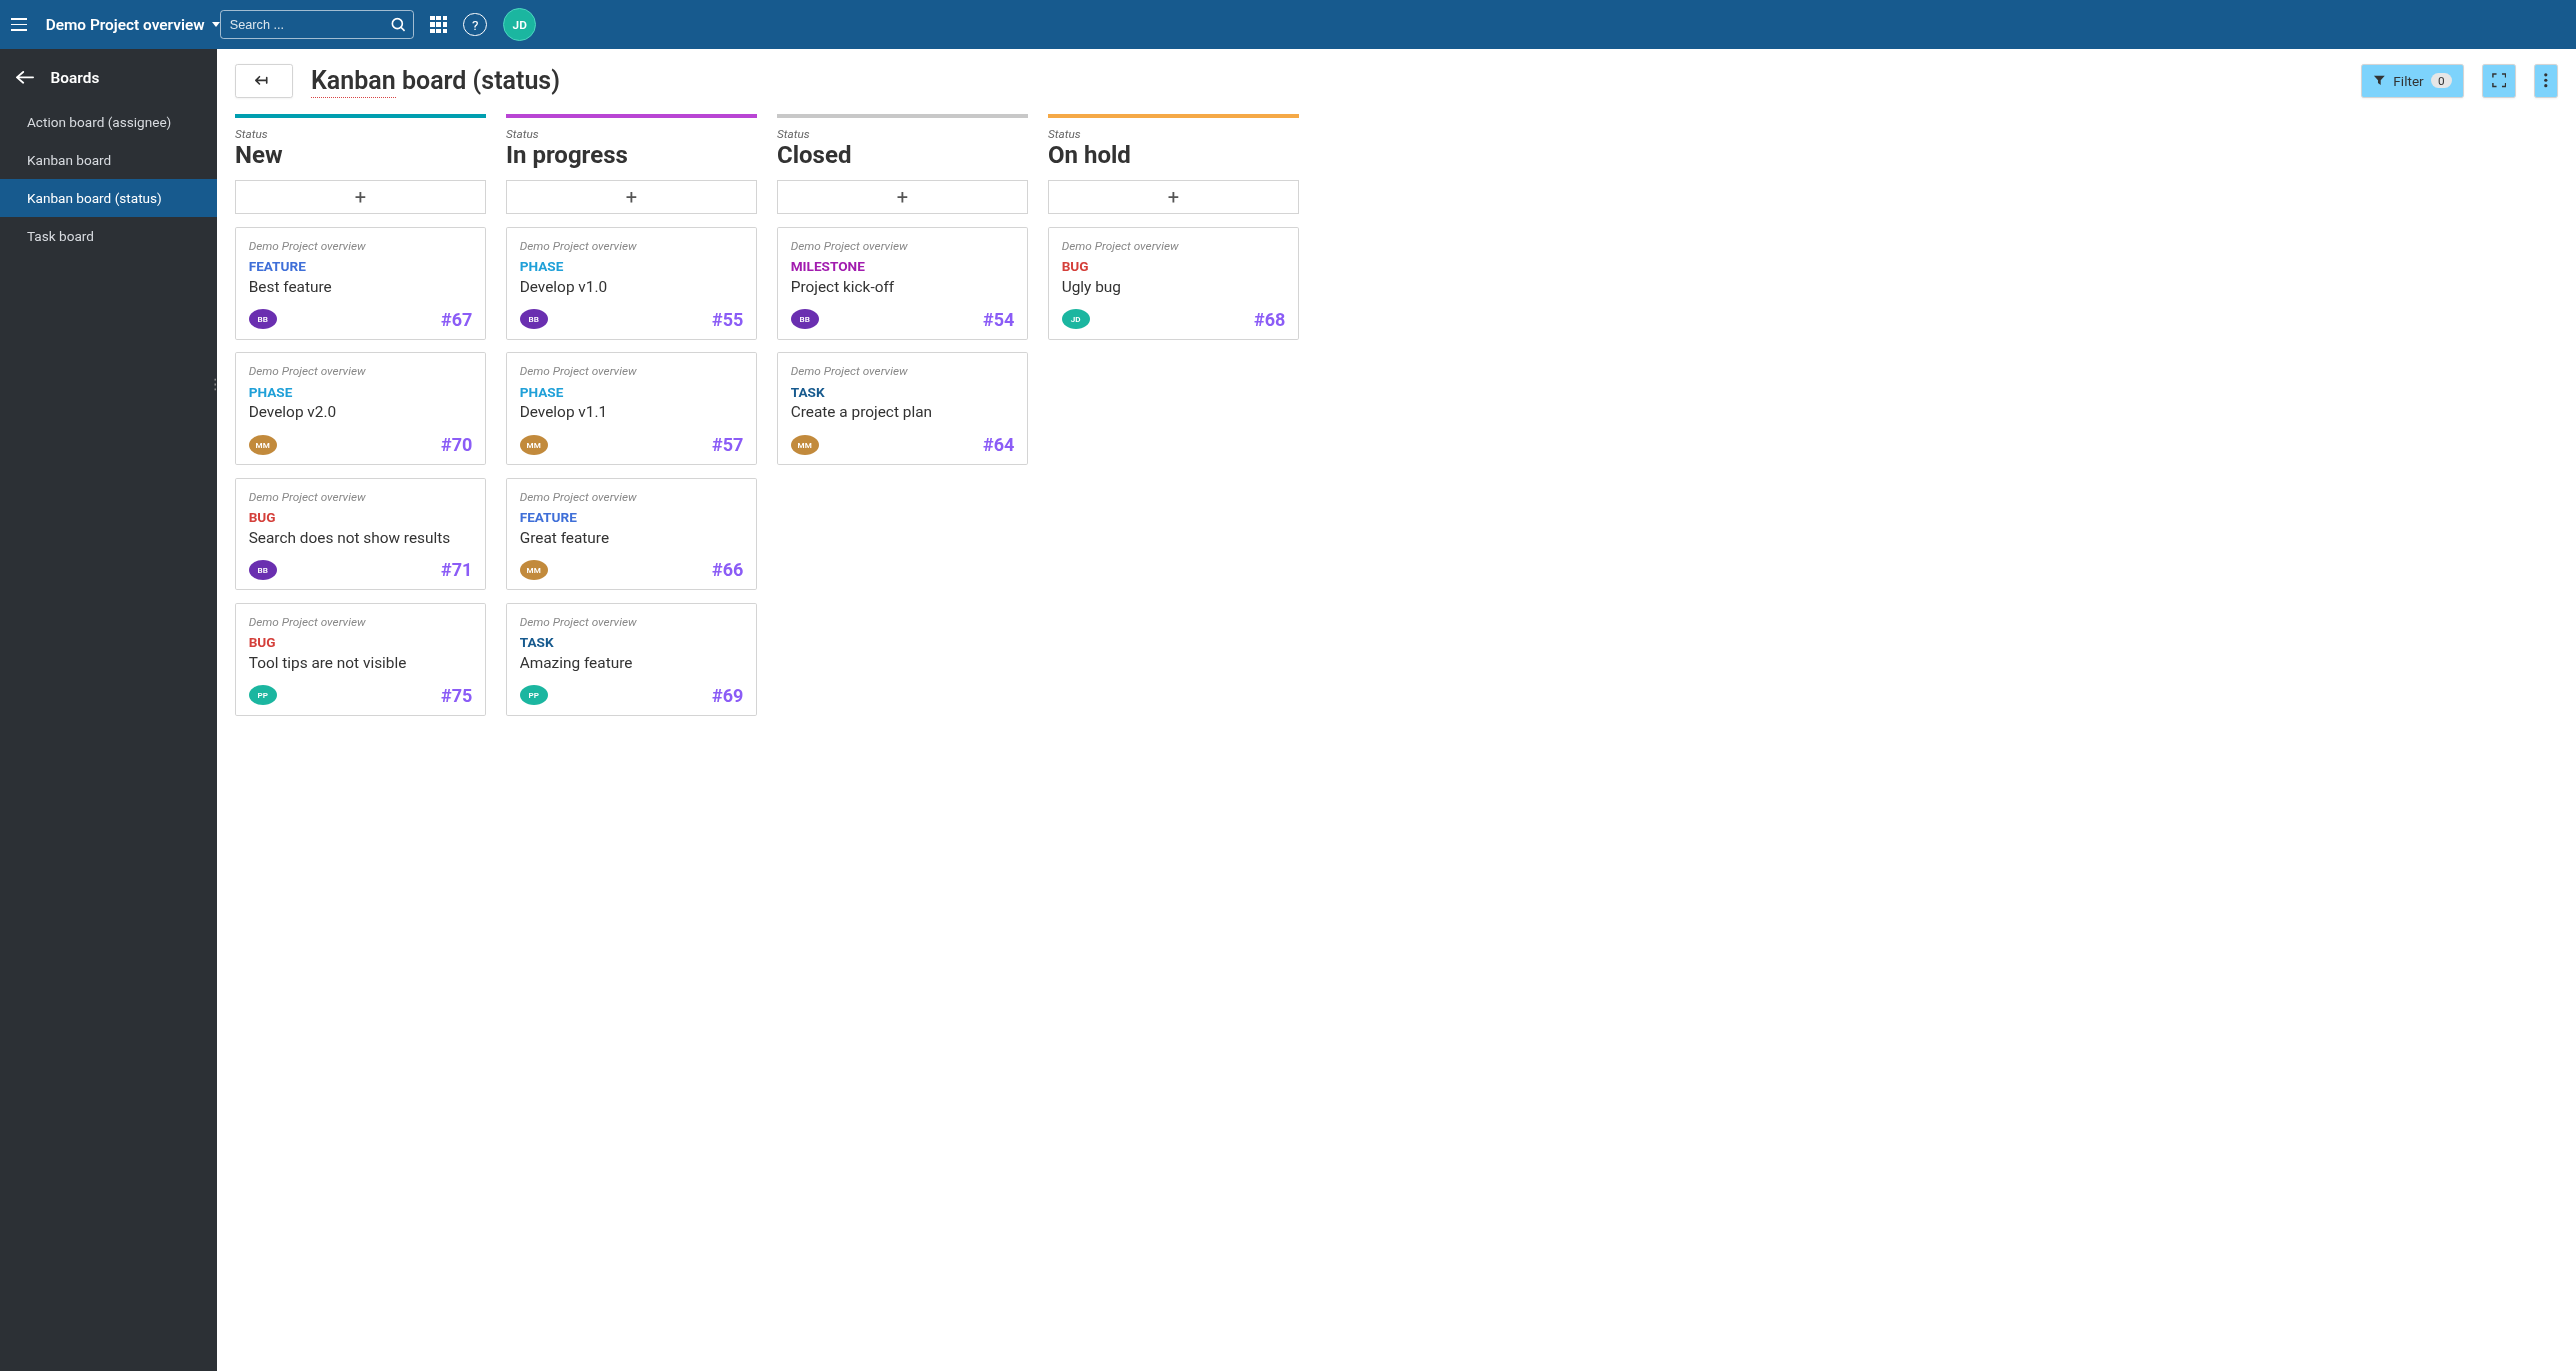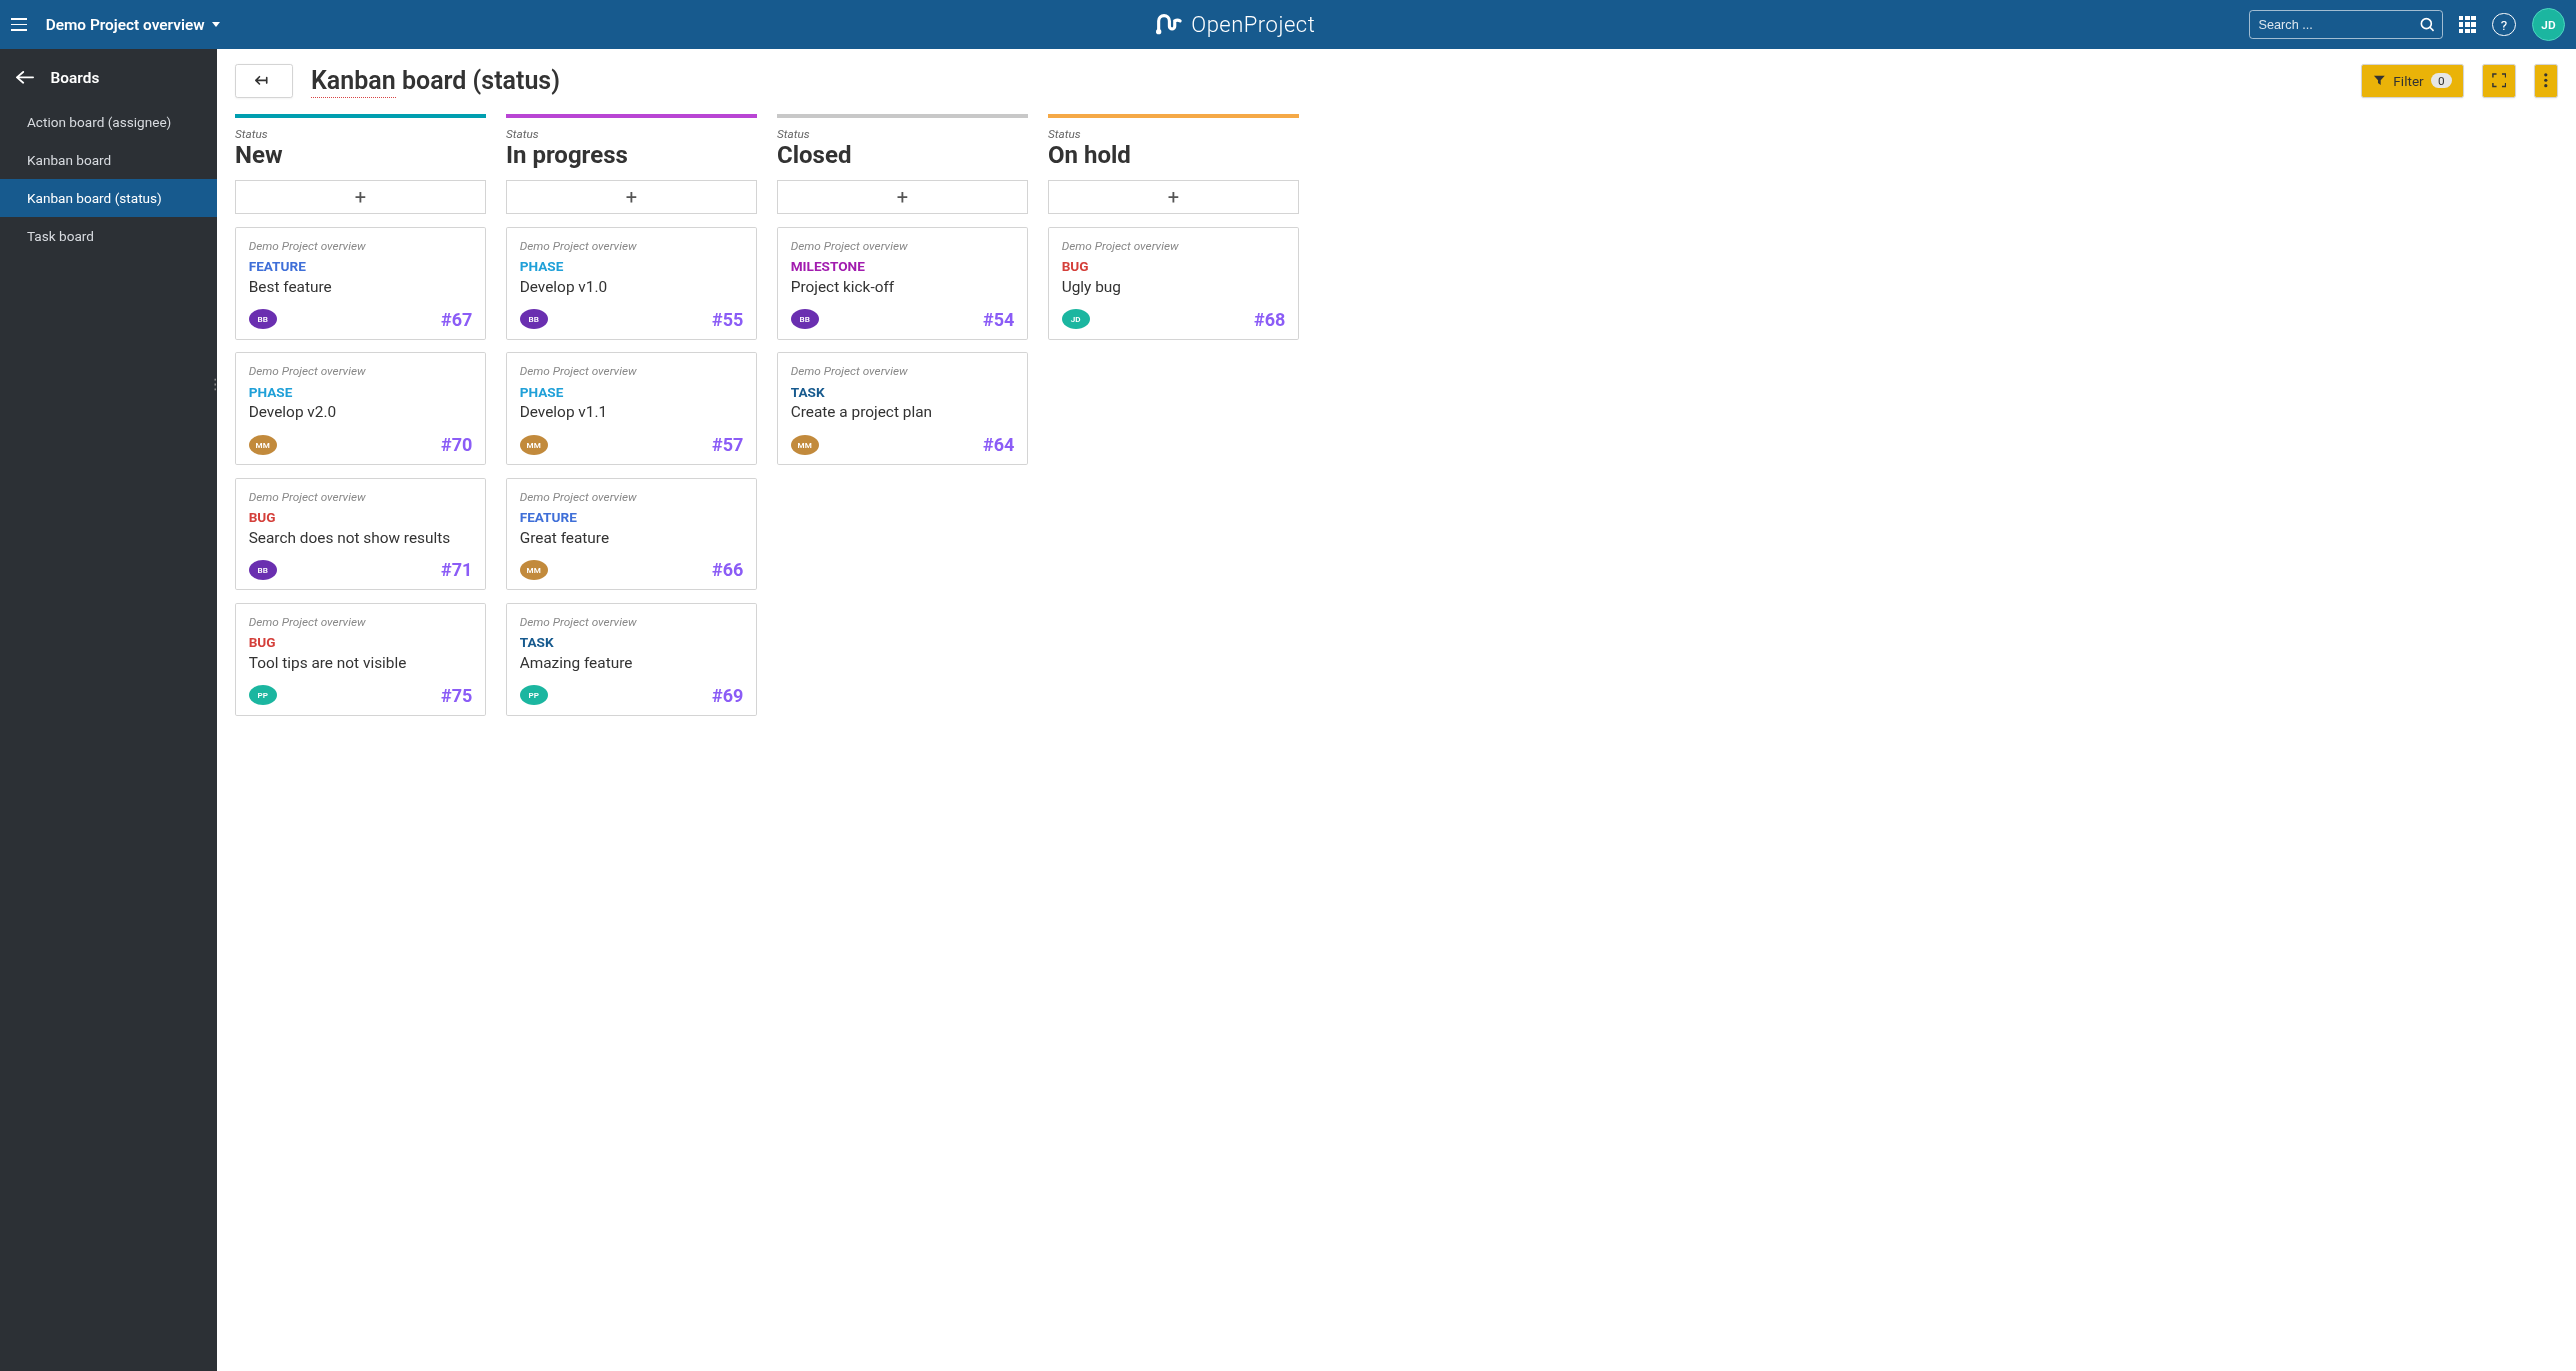--- a/index.html
+++ b/index.html
@@ -36,21 +36,21 @@
 .sidebar-item.active { background: #175a8e; color: #fff; }
 .sidebar-handle { position: absolute; right: -1.8px; top: 317px; width: 7.2px; height: 36px; display: flex; align-items: center; justify-content: center; color: #888; cursor: ew-resize; }
 
 
 .main { flex: 1; overflow-x: auto; padding: 14.5px 18px; }
 .toolbar { display: flex; align-items: center; gap: 18px; margin-bottom: 16.3px; }
 .back-btn { width: 58px; height: 34px; border: 0.9px solid #d4d4d4; background: #fff; border-radius: 2.7px; display: flex; align-items: center; justify-content: center; cursor: pointer; box-shadow: 0 0.9px 1.8px rgba(0,0,0,0.05); }
 .board-title { font-size: 25px; font-weight: 600; color: #333; }
 .board-title .underlined { border-bottom: 1.8px dotted #d84545; padding-bottom: 1.8px; }
 .toolbar-spacer { flex: 1; }
-.filter-btn, .icon-btn { height: 34px; border: 0.9px solid #d4d4d4; background: #eab308; border-radius: 2.7px; display: flex; align-items: center; gap: 7.2px; padding: 0 11px; cursor: pointer; font-size: 13.6px; box-shadow: 0 0.9px 1.8px rgba(0,0,0,0.05); }
+.filter-btn, .icon-btn { height: 34px; border: 0.9px solid #d4d4d4; background: #7dd3fc; border-radius: 2.7px; display: flex; align-items: center; gap: 7.2px; padding: 0 11px; cursor: pointer; font-size: 13.6px; box-shadow: 0 0.9px 1.8px rgba(0,0,0,0.05); }
 .filter-count { background: #e6e6e6; border-radius: 9px; padding: 0.9px 7.2px; font-size: 11.8px; }
 .icon-btn { padding: 0 9px; }
 
 
 .board { display: flex; gap: 20px; }
 .column { width: 251px; flex-shrink: 0; }
 .col-bar { height: 4.5px; width: 100%; margin-bottom: 9px; }
 .col-label { font-size: 11.8px; color: #666; font-style: italic; }
 .col-title { font-size: 24px; font-weight: 700; color: #333; margin-bottom: 11px; }
 .add-card { border: 0.9px solid #d4d4d4; height: 34px; display: flex; align-items: center; justify-content: center; font-size: 20px; color: #555; cursor: pointer; margin-bottom: 12.7px; background: #fff; }
@@ -72,27 +72,20 @@
     <div class="hamburger">
         <span></span>
         <span></span>
         <span></span>
       </div>
     <div class="project-title">
       <span>Demo Project overview</span>
       <span class="dropdown-caret"></span>
     </div>
   </div>
-  <div class="topbar-center">
-    <svg width="31" height="25" viewBox="0 0 34 28">
-      <path d="M6 22 L6 10 A6 6 0 0 1 18 10 L18 16 A3 3 0 0 0 24 16 L24 10 A6 6 0 0 1 30 10" stroke="#fff" stroke-width="3.5" fill="none" stroke-linecap="round"></path>
-      <circle cx="6" cy="22" r="3" fill="#fff"></circle>
-    </svg>
-    <span class="logo-text">OpenProject</span>
-  </div>
   <div class="topbar-right">
     <div class="search-box">
       <input type="text" placeholder="Search ..." style="">
       <svg class="search-icon" width="15.4" height="15.4" viewBox="0 0 17 17">
         <circle cx="7" cy="7" r="5.5" stroke="#fff" stroke-width="1.8" fill="none"></circle>
         <line x1="11" y1="11" x2="15" y2="15" stroke="#fff" stroke-width="1.8"></line>
       </svg>
     </div>
     <div class="apps-icon">
       <span></span>

